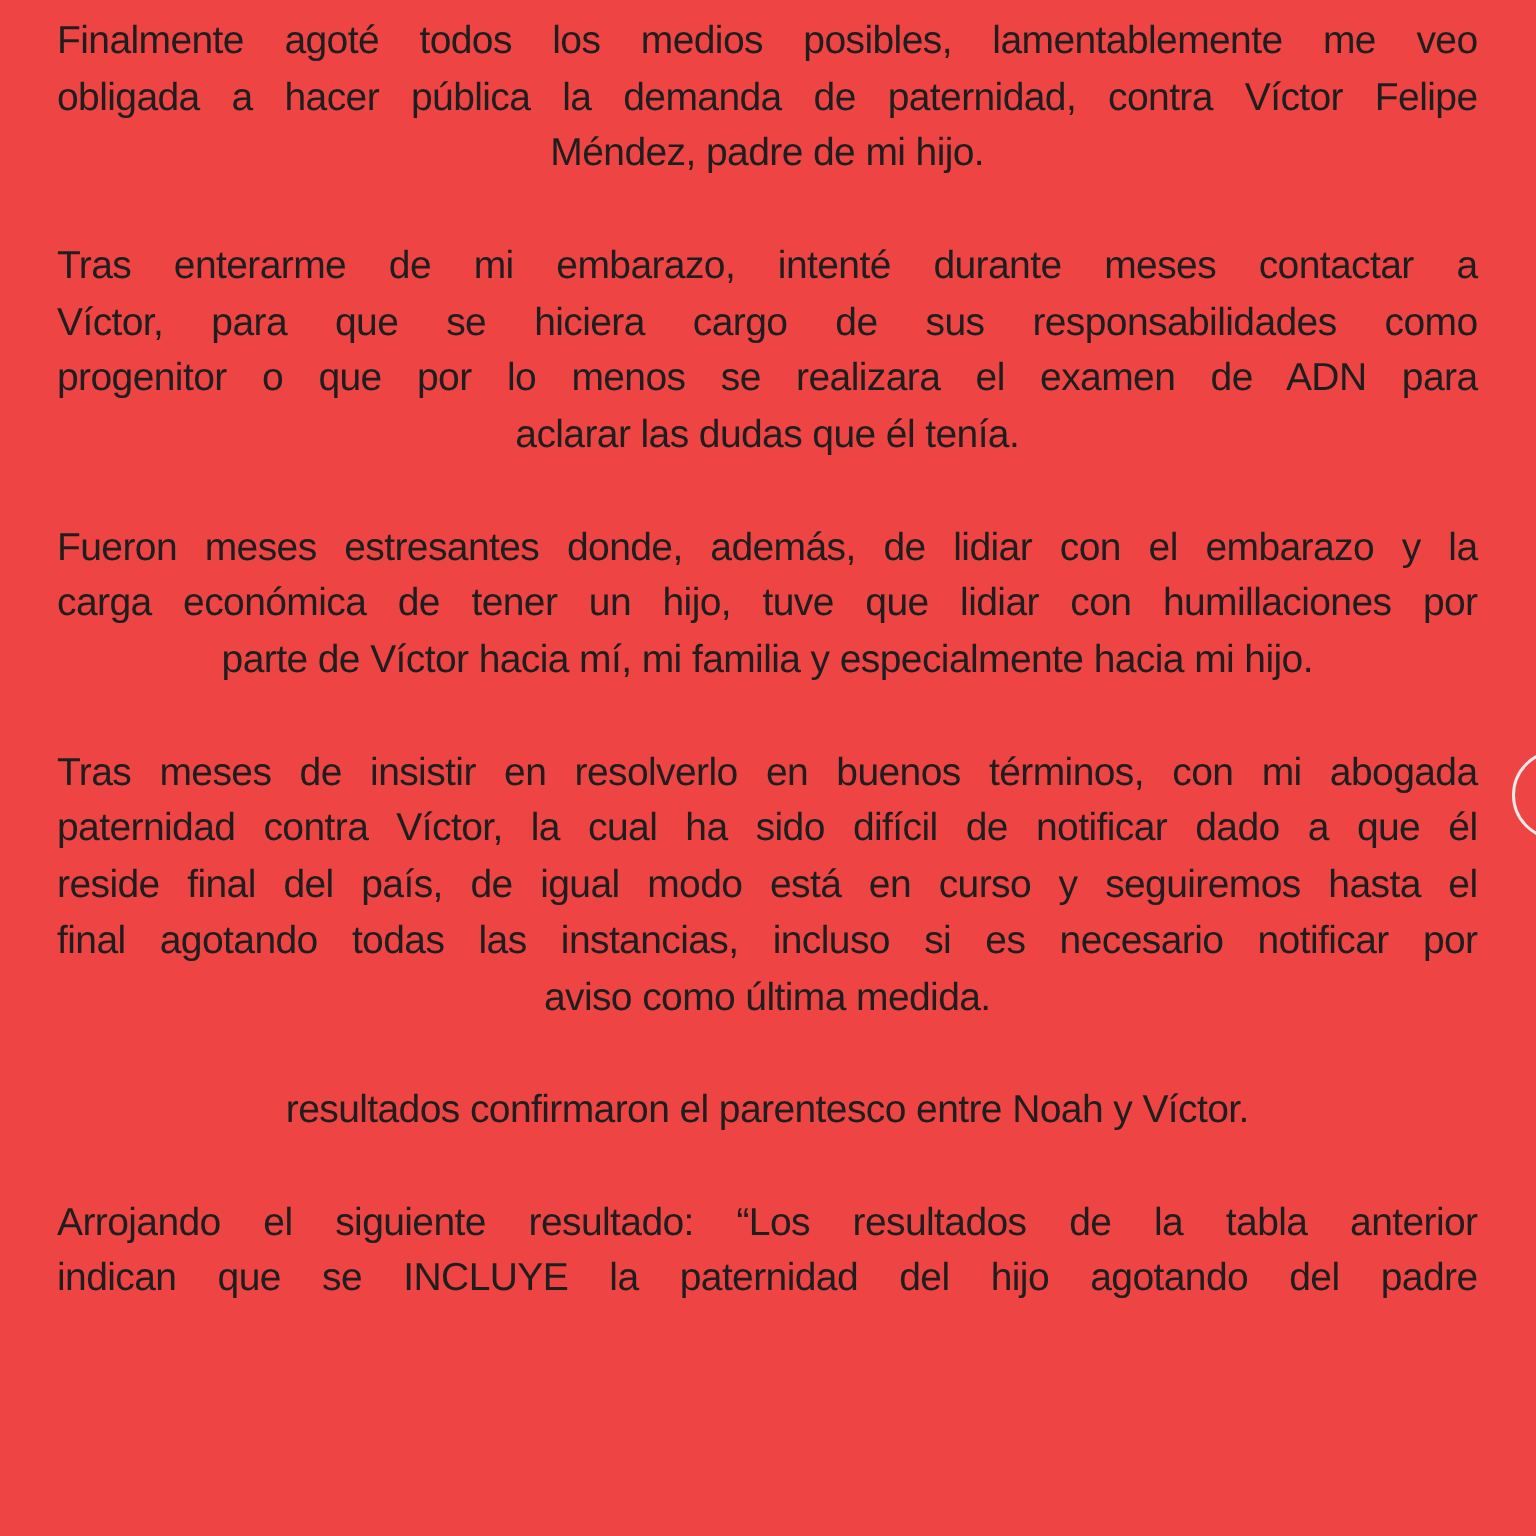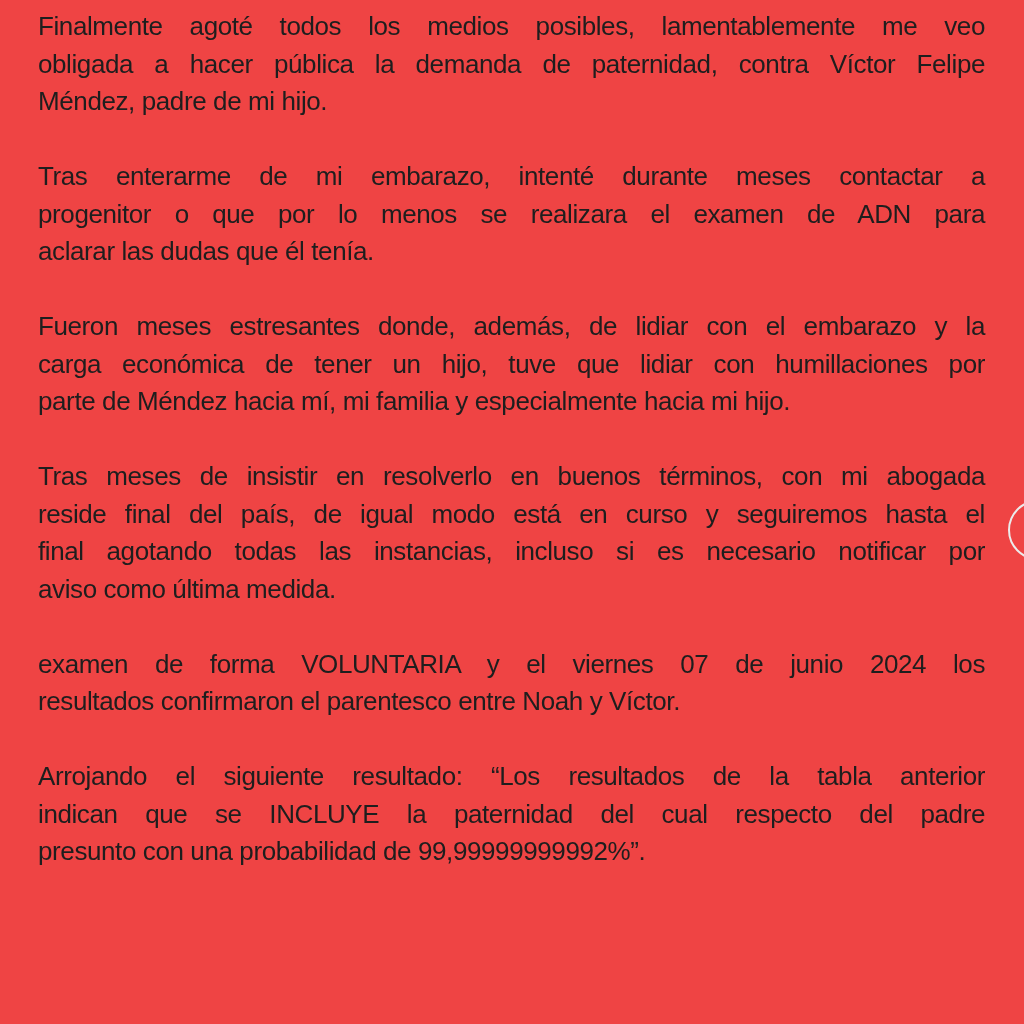--- a/index.html
+++ b/index.html
@@ -30,21 +30,21 @@
   .line {
     line-height: 37.5px;
     min-height: 37.5px;
   }
   
   .jline {
     text-align: justify;
     text-align-last: justify;
   }
   
-  .lline { text-align: left; }
+  .lline { text-align: center; }
   .partial-circle {
     position: absolute;
     width: 56px;
     height: 56px;
     border-radius: 50%;
     border: 2.5px solid #ebebeb;
     background: transparent;
     top: 500px;
     right: -44px;
   }
@@ -56,44 +56,44 @@
   <div class="content">
 
     <div class="para">
       <div class="line jline">Finalmente agoté todos los medios posibles, lamentablemente me veo</div>
       <div class="line jline">obligada a hacer pública la demanda de paternidad, contra Víctor Felipe</div>
       <div class="line lline">Méndez, padre de mi hijo.</div>
     </div>
 
     <div class="para">
       <div class="line jline">Tras enterarme de mi embarazo, intenté durante meses contactar a</div>
+      <div class="line jline">Víctor, para que se hiciera cargo de sus responsabilidades como</div>
       <div class="line jline">progenitor o que por lo menos se realizara el examen de ADN para</div>
       <div class="line lline">aclarar las dudas que él tenía.</div>
     </div>
 
     <div class="para">
       <div class="line jline">Fueron meses estresantes donde, además, de lidiar con el embarazo y la</div>
       <div class="line jline">carga económica de tener un hijo, tuve que lidiar con humillaciones por</div>
-      <div class="line lline">parte de Méndez hacia mí, mi familia y especialmente hacia mi hijo.</div>
+      <div class="line lline">parte de Víctor hacia mí, mi familia y especialmente hacia mi hijo.</div>
     </div>
 
     <div class="para">
       <div class="line jline">Tras meses de insistir en resolverlo en buenos términos, con mi abogada</div>
+      <div class="line jline">paternidad contra Víctor, la cual ha sido difícil de notificar dado a que él</div>
       <div class="line jline">reside final del país, de igual modo está en curso y seguiremos hasta el</div>
       <div class="line jline">final agotando todas las instancias, incluso si es necesario notificar por</div>
       <div class="line lline">aviso como última medida.</div>
     </div>
 
     <div class="para">
-      <div class="line jline">examen de forma VOLUNTARIA y el viernes 07 de junio 2024 los</div>
       <div class="line lline">resultados confirmaron el parentesco entre Noah y Víctor.</div>
     </div>
 
     <div class="para">
       <div class="line jline">Arrojando el siguiente resultado: “Los resultados de la tabla anterior</div>
-      <div class="line jline">indican que se INCLUYE la paternidad del cual respecto del padre</div>
-      <div class="line lline">presunto con una probabilidad de 99,99999999992%”.</div>
+      <div class="line jline">indican que se INCLUYE la paternidad del hijo agotando del padre</div>
     </div>
 
   </div>
 
   <div class="partial-circle"></div>
 </div>
 
 </body></html>

